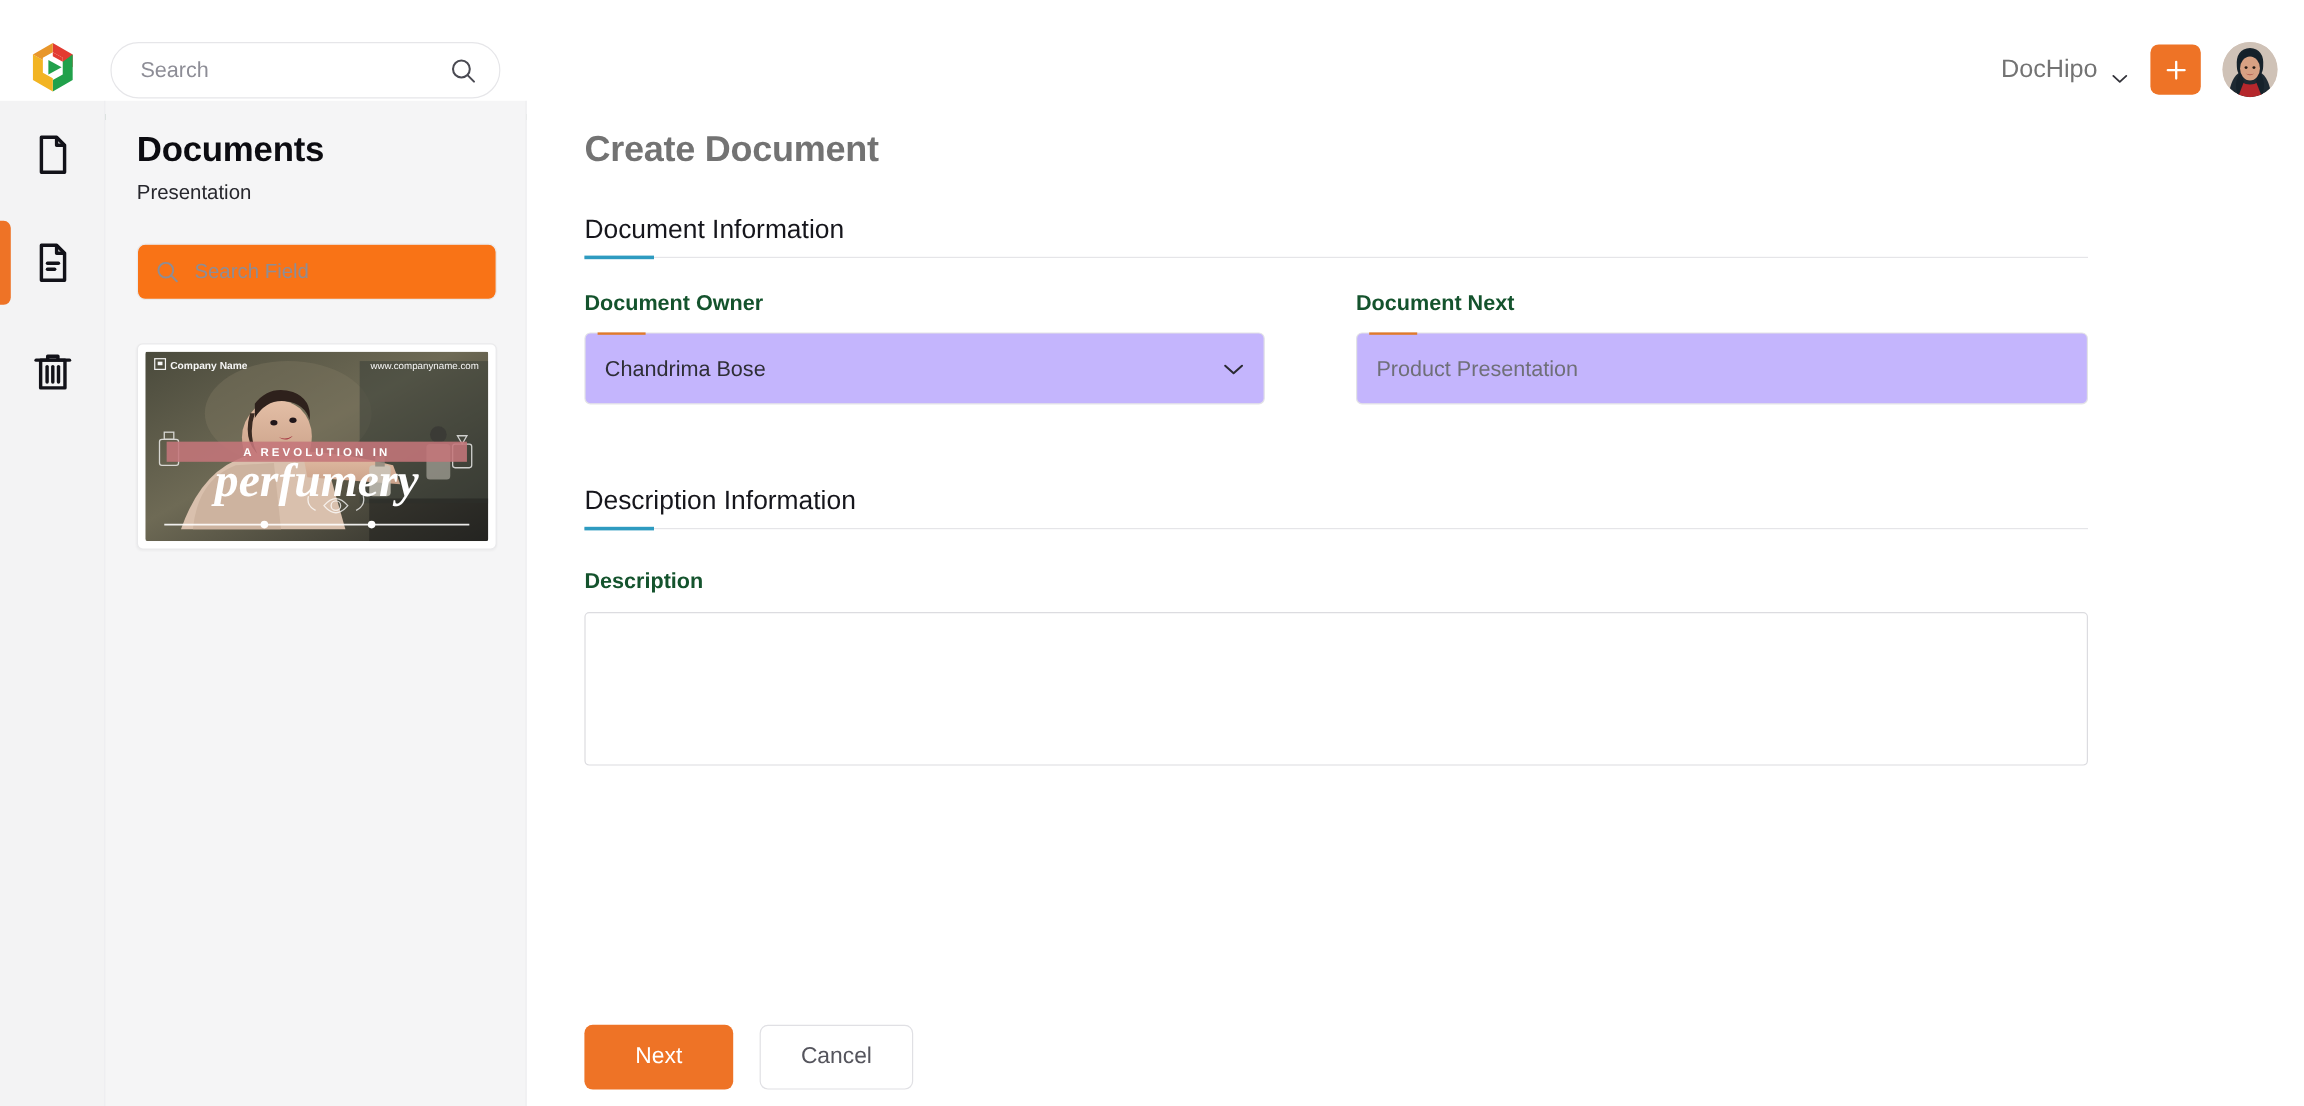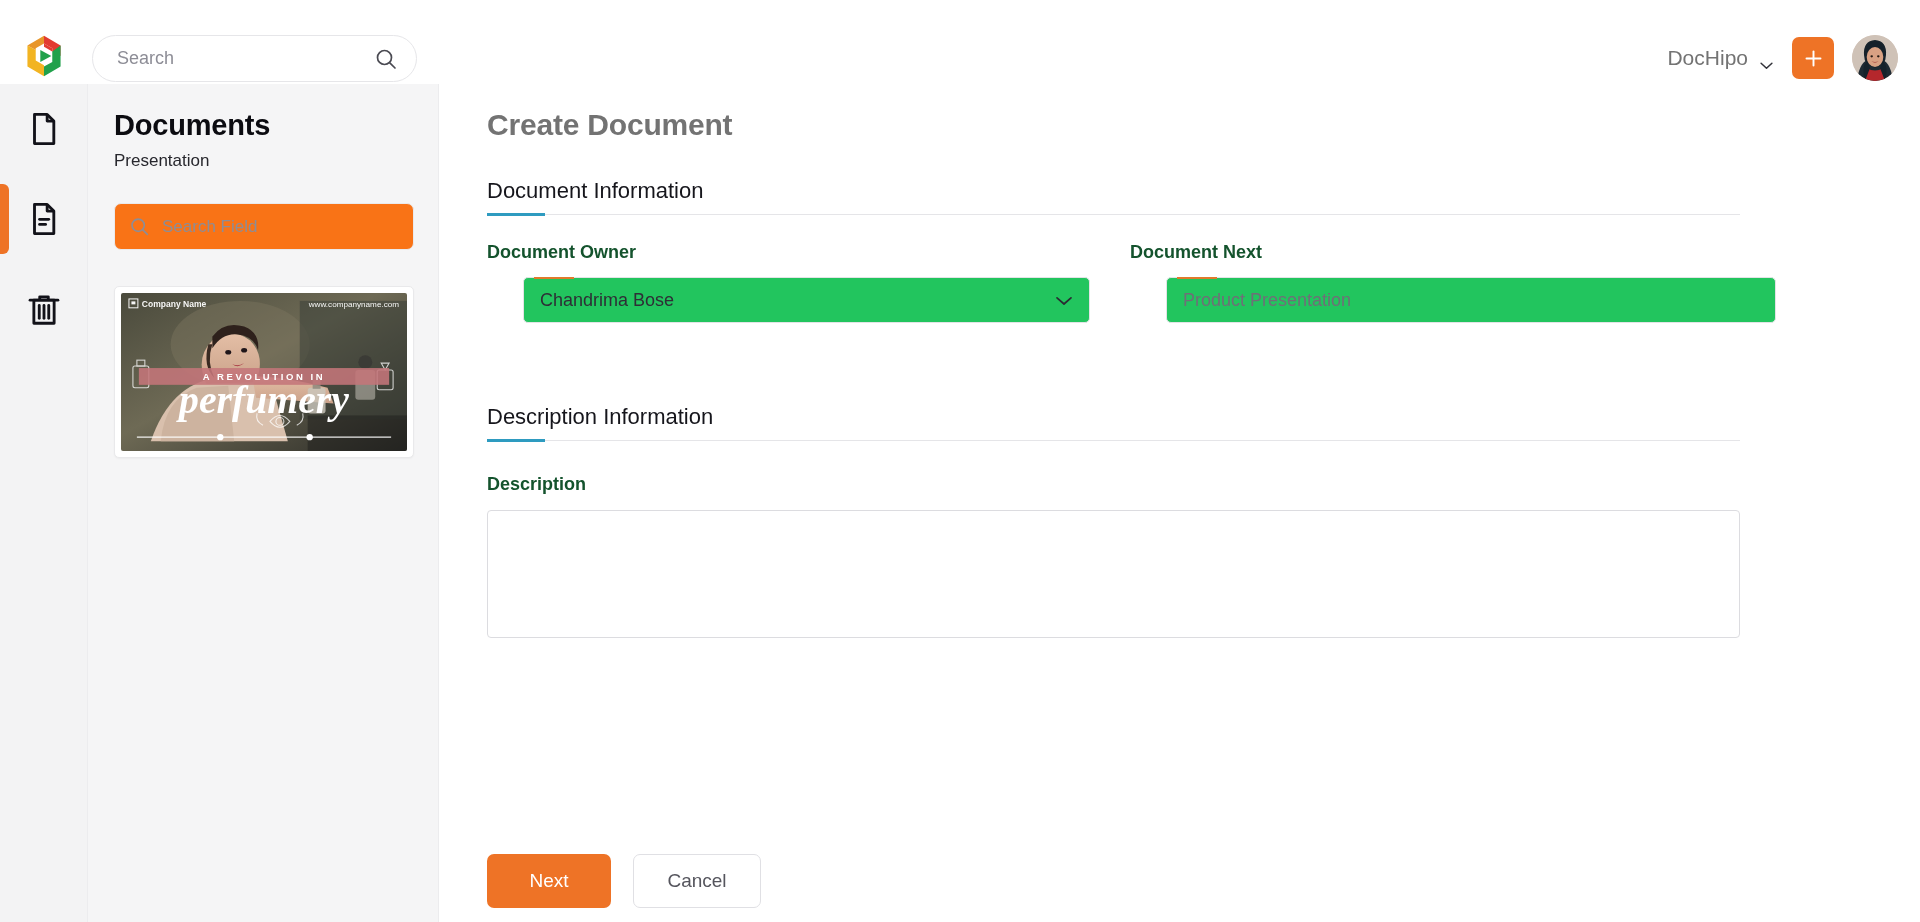--- a/index.html
+++ b/index.html
@@ -165,27 +165,26 @@
     background: #2e9bc0;
   }
 
   .field-label {
     font-size: 18px; font-weight: bold; color: #14532d;
     display: block;
   }
 
   .ctrl {
     position: relative;
-    width: 100%; height: 46px;
-    background: #22c55e;
+    width: 100%; height: 60px;
+    background: #c4b5fd;
     border: 1px solid #e3e3e6;
     border-radius: 5px;
     display: flex; align-items: center;
     padding: 0 16px;
-    margin-left: 36px;
   }
   .ctrl::before {
     content: ""; position: absolute;
     left: 10px; top: -1px;
     width: 40px; height: 2px;
     background: #e07a2b;
   }
   .ctrl input, .ctrl .selval {
     flex: 1; border: none; outline: none; background: transparent;
     font-family: "Liberation Sans", sans-serif;

